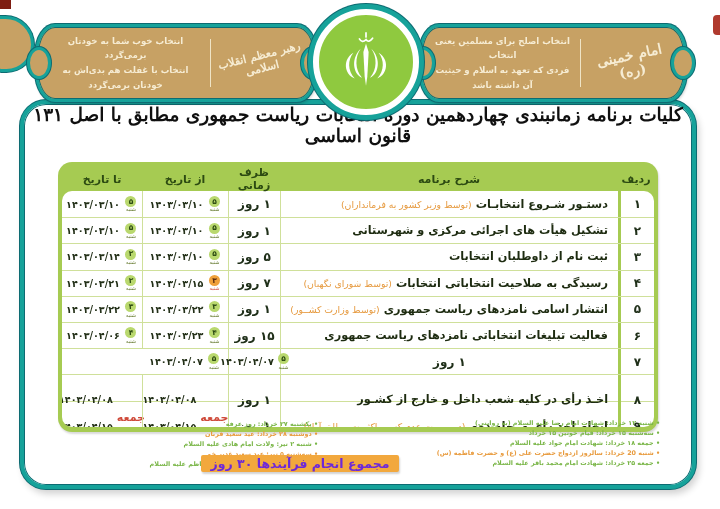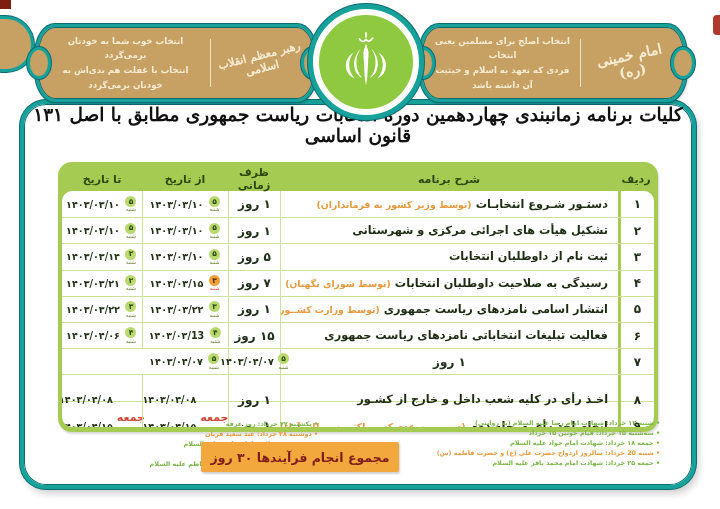--- a/index.html
+++ b/index.html
@@ -49,36 +49,36 @@
          padding:4px 4px 5px; box-shadow:1px 2px 2px rgba(0,0,0,.15); }
   .thead, .trow { display:grid; grid-template-columns:36px 1fr 52px 86px 80px; align-items:center; }
   .thead { height:25px; color:#2c4a12; font-weight:bold; font-size:11px; text-align:center; }
   .tbody { background:#ffffff; border-radius:10px; overflow:hidden; }
   .trow  { height:26.2px; border-top:1px solid #cfe09a; }
   .trow:first-child { border-top:none; }
   .trow > div { height:100%; display:flex; align-items:center; justify-content:center; }
   .c-num  { font-size:12px; font-weight:bold; color:#20301a; border-left:3px solid #a6cb52; }
   .c-desc { justify-content:flex-start !important; padding-right:10px; border-left:1px solid #cfe09a;
             font-size:11.3px; font-weight:bold; color:#1d2b10; gap:4px; white-space:nowrap; overflow:hidden; }
-  .c-desc .note { color:#e69a3f; font-size:9.3px; font-weight:bold; }
+  .c-desc .note { color:#e69a3f; font-size:9.3px; font-weight:normal; }
   .c-dur  { font-size:12px; font-weight:bold; color:#20301a; border-left:1px solid #cfe09a; }
   .c-date { border-left:1px solid #cfe09a; direction:ltr; gap:4px; }
   .c-date:last-child { border-left:none; }
   .c-date .dt { font-size:9.6px; font-weight:bold; color:#233018; white-space:nowrap; }
   .daybadge { display:flex; flex-direction:column; align-items:center; line-height:1; width:14px; }
   .daybadge .circ { width:11px; height:11px; border-radius:50%; background:#b9d86e; color:#2c4a12;
             font-size:7.5px; font-weight:bold; display:flex; align-items:center; justify-content:center; }
   .daybadge .word { font-size:5px; color:#5a7020; margin-top:0.5px; }
   .daybadge.holiday .circ { background:#efa03a; color:#5a2c10; }
   .daybadge.holiday .word { color:#cf4a3a; }
   .fri { font-size:11px; font-weight:bold; color:#cf4a3a;margin-top:36px; }
 
   
-  .total { position:absolute; left:177px; bottom:13px; width:198px; height:30px; background:#f2a83d;
-           color:#7f1d1d; font-weight:bold; font-size:12.5px; display:flex; align-items:center; justify-content:center;
+  .total { position:absolute; left:177px; bottom:13px; width:198px; height:17px; background:#f2a83d;
+           color:#6d28d9; font-weight:bold; font-size:12.5px; display:flex; align-items:center; justify-content:center;
            border-radius:2px; box-shadow:1px 2px 2px rgba(0,0,0,.18); }
   .notes { position:absolute; font-size:6.4px; font-weight:bold; line-height:1.55; text-align:right; color:#7ab648; }
   .notes-right { right:32px; bottom:16px; width:242px; }
   .notes-left  { left:50px;  bottom:15px; width:244px; }
   .notes div.hl { color:#e89a3c; }
 </style>
 </head>
 <body>
 
 <div class="pin-tl"></div>
@@ -187,21 +187,21 @@
             <bdi class="dt" dir="ltr">۱۴۰۳/۰۳/۱۴</bdi>
             <span class="daybadge">
               <span class="circ">۲</span>
               <span class="word">شنبه</span>
             </span>
           </div>
         </div>
         <div class="trow">
           <div class="c-num">۴</div>
           <div class="c-desc">
-            <span>رسیدگی به صلاحیت داوطلبان انتخابات</span>
+            <span>رسیدگی به صلاحیت انتخاباتی انتخابات</span>
             <span class="note">(توسط شورای نگهبان)</span>
           </div>
           <div class="c-dur">۷ روز</div>
           <div class="c-date">
             <bdi class="dt" dir="ltr">۱۴۰۳/۰۳/۱۵</bdi>
             <span class="daybadge holiday">
               <span class="circ">۳</span>
               <span class="word">شنبه</span>
             </span>
           </div>
@@ -235,21 +235,21 @@
             </span>
           </div>
         </div>
         <div class="trow">
           <div class="c-num">۶</div>
           <div class="c-desc">
             <span>فعالیت تبلیغات انتخاباتی نامزدهای ریاست جمهوری</span>
           </div>
           <div class="c-dur">۱۵ روز</div>
           <div class="c-date">
-            <bdi class="dt" dir="ltr">۱۴۰۳/۰۳/13</bdi>
+            <bdi class="dt" dir="ltr">۱۴۰۳/۰۳/۲۳</bdi>
             <span class="daybadge">
               <span class="circ">۴</span>
               <span class="word">شنبه</span>
             </span>
           </div>
           <div class="c-date">
             <bdi class="dt" dir="ltr">۱۴۰۳/۰۴/۰۶</bdi>
             <span class="daybadge">
               <span class="circ">۴</span>
               <span class="word">شنبه</span>

